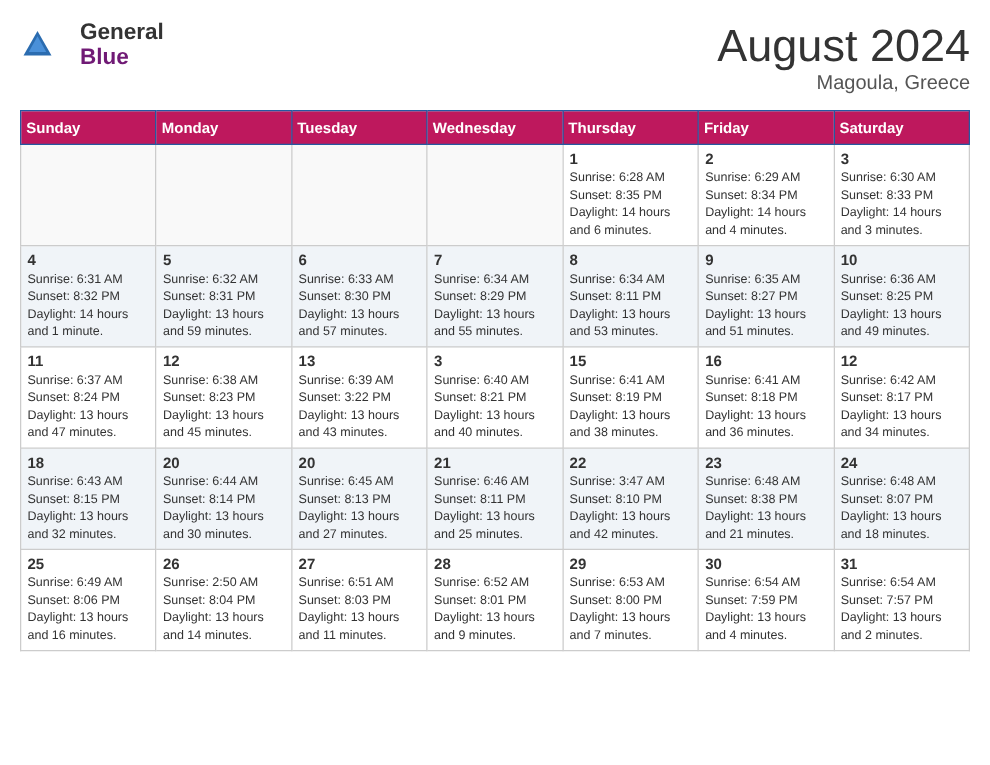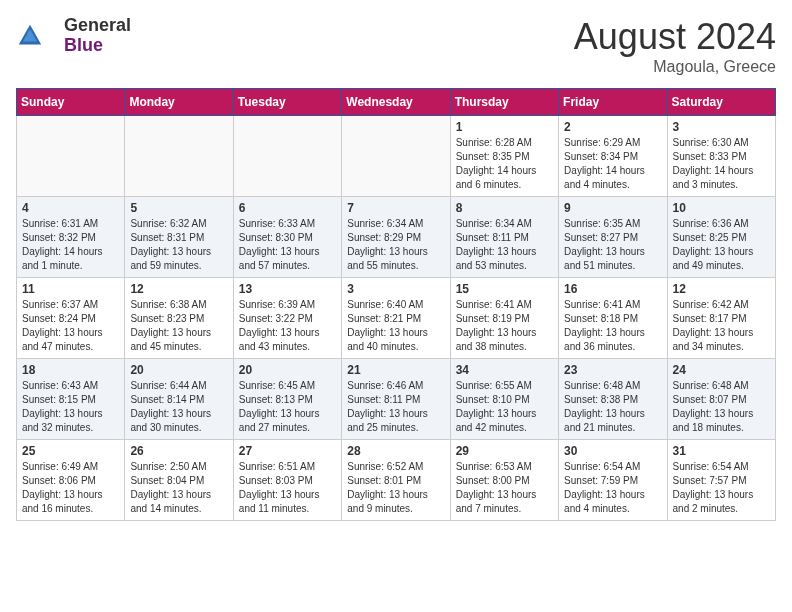--- a/index.html
+++ b/index.html
@@ -303,23 +303,23 @@
       </td>
         <td>
         <span class="day-number">21</span>
         <div class="day-info">
           <span>Sunrise: 6:46 AM</span><br>
           <span>Sunset: 8:11 PM</span><br>
           <span>Daylight: 13 hours and 25 minutes.</span>
         </div>
       </td>
         <td>
-        <span class="day-number">34</span>
-        <div class="day-info">
-          <span>Sunrise: 6:55 AM</span><br>
+        <span class="day-number">22</span>
+        <div class="day-info">
+          <span>Sunrise: 3:47 AM</span><br>
           <span>Sunset: 8:10 PM</span><br>
           <span>Daylight: 13 hours and 42 minutes.</span>
         </div>
       </td>
         <td>
         <span class="day-number">23</span>
         <div class="day-info">
           <span>Sunrise: 6:48 AM</span><br>
           <span>Sunset: 8:38 PM</span><br>
           <span>Daylight: 13 hours and 21 minutes.</span>

